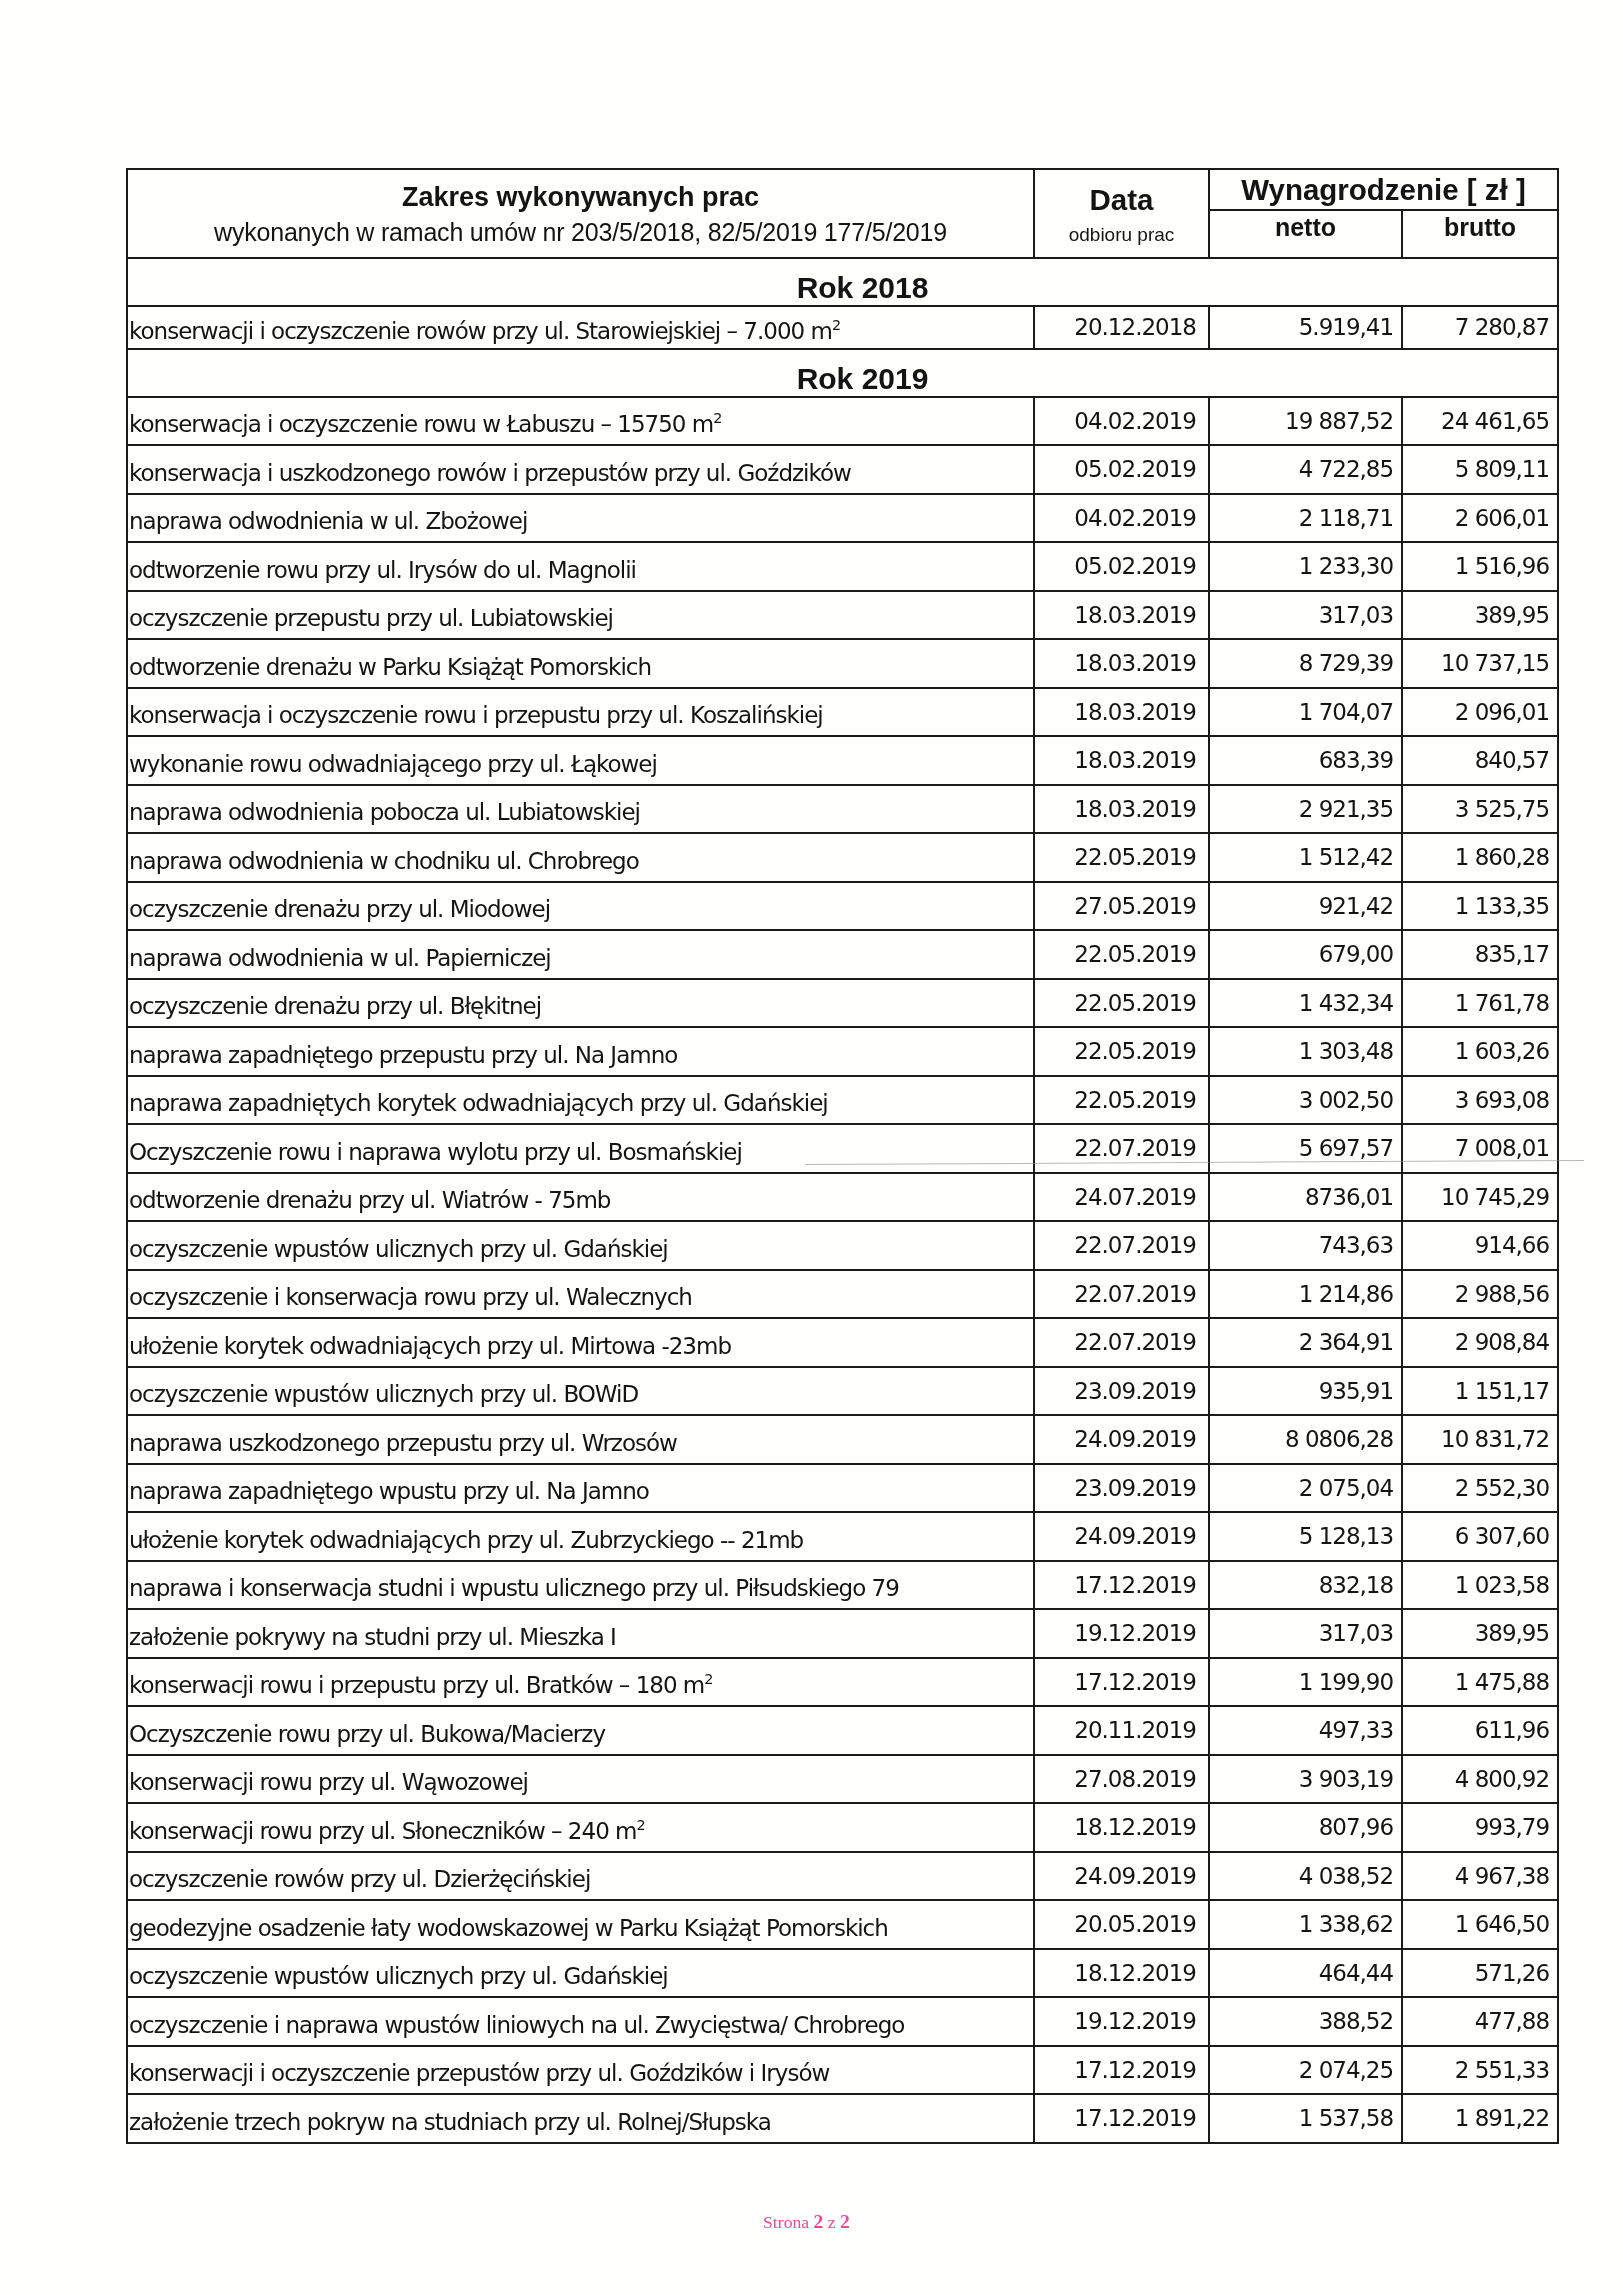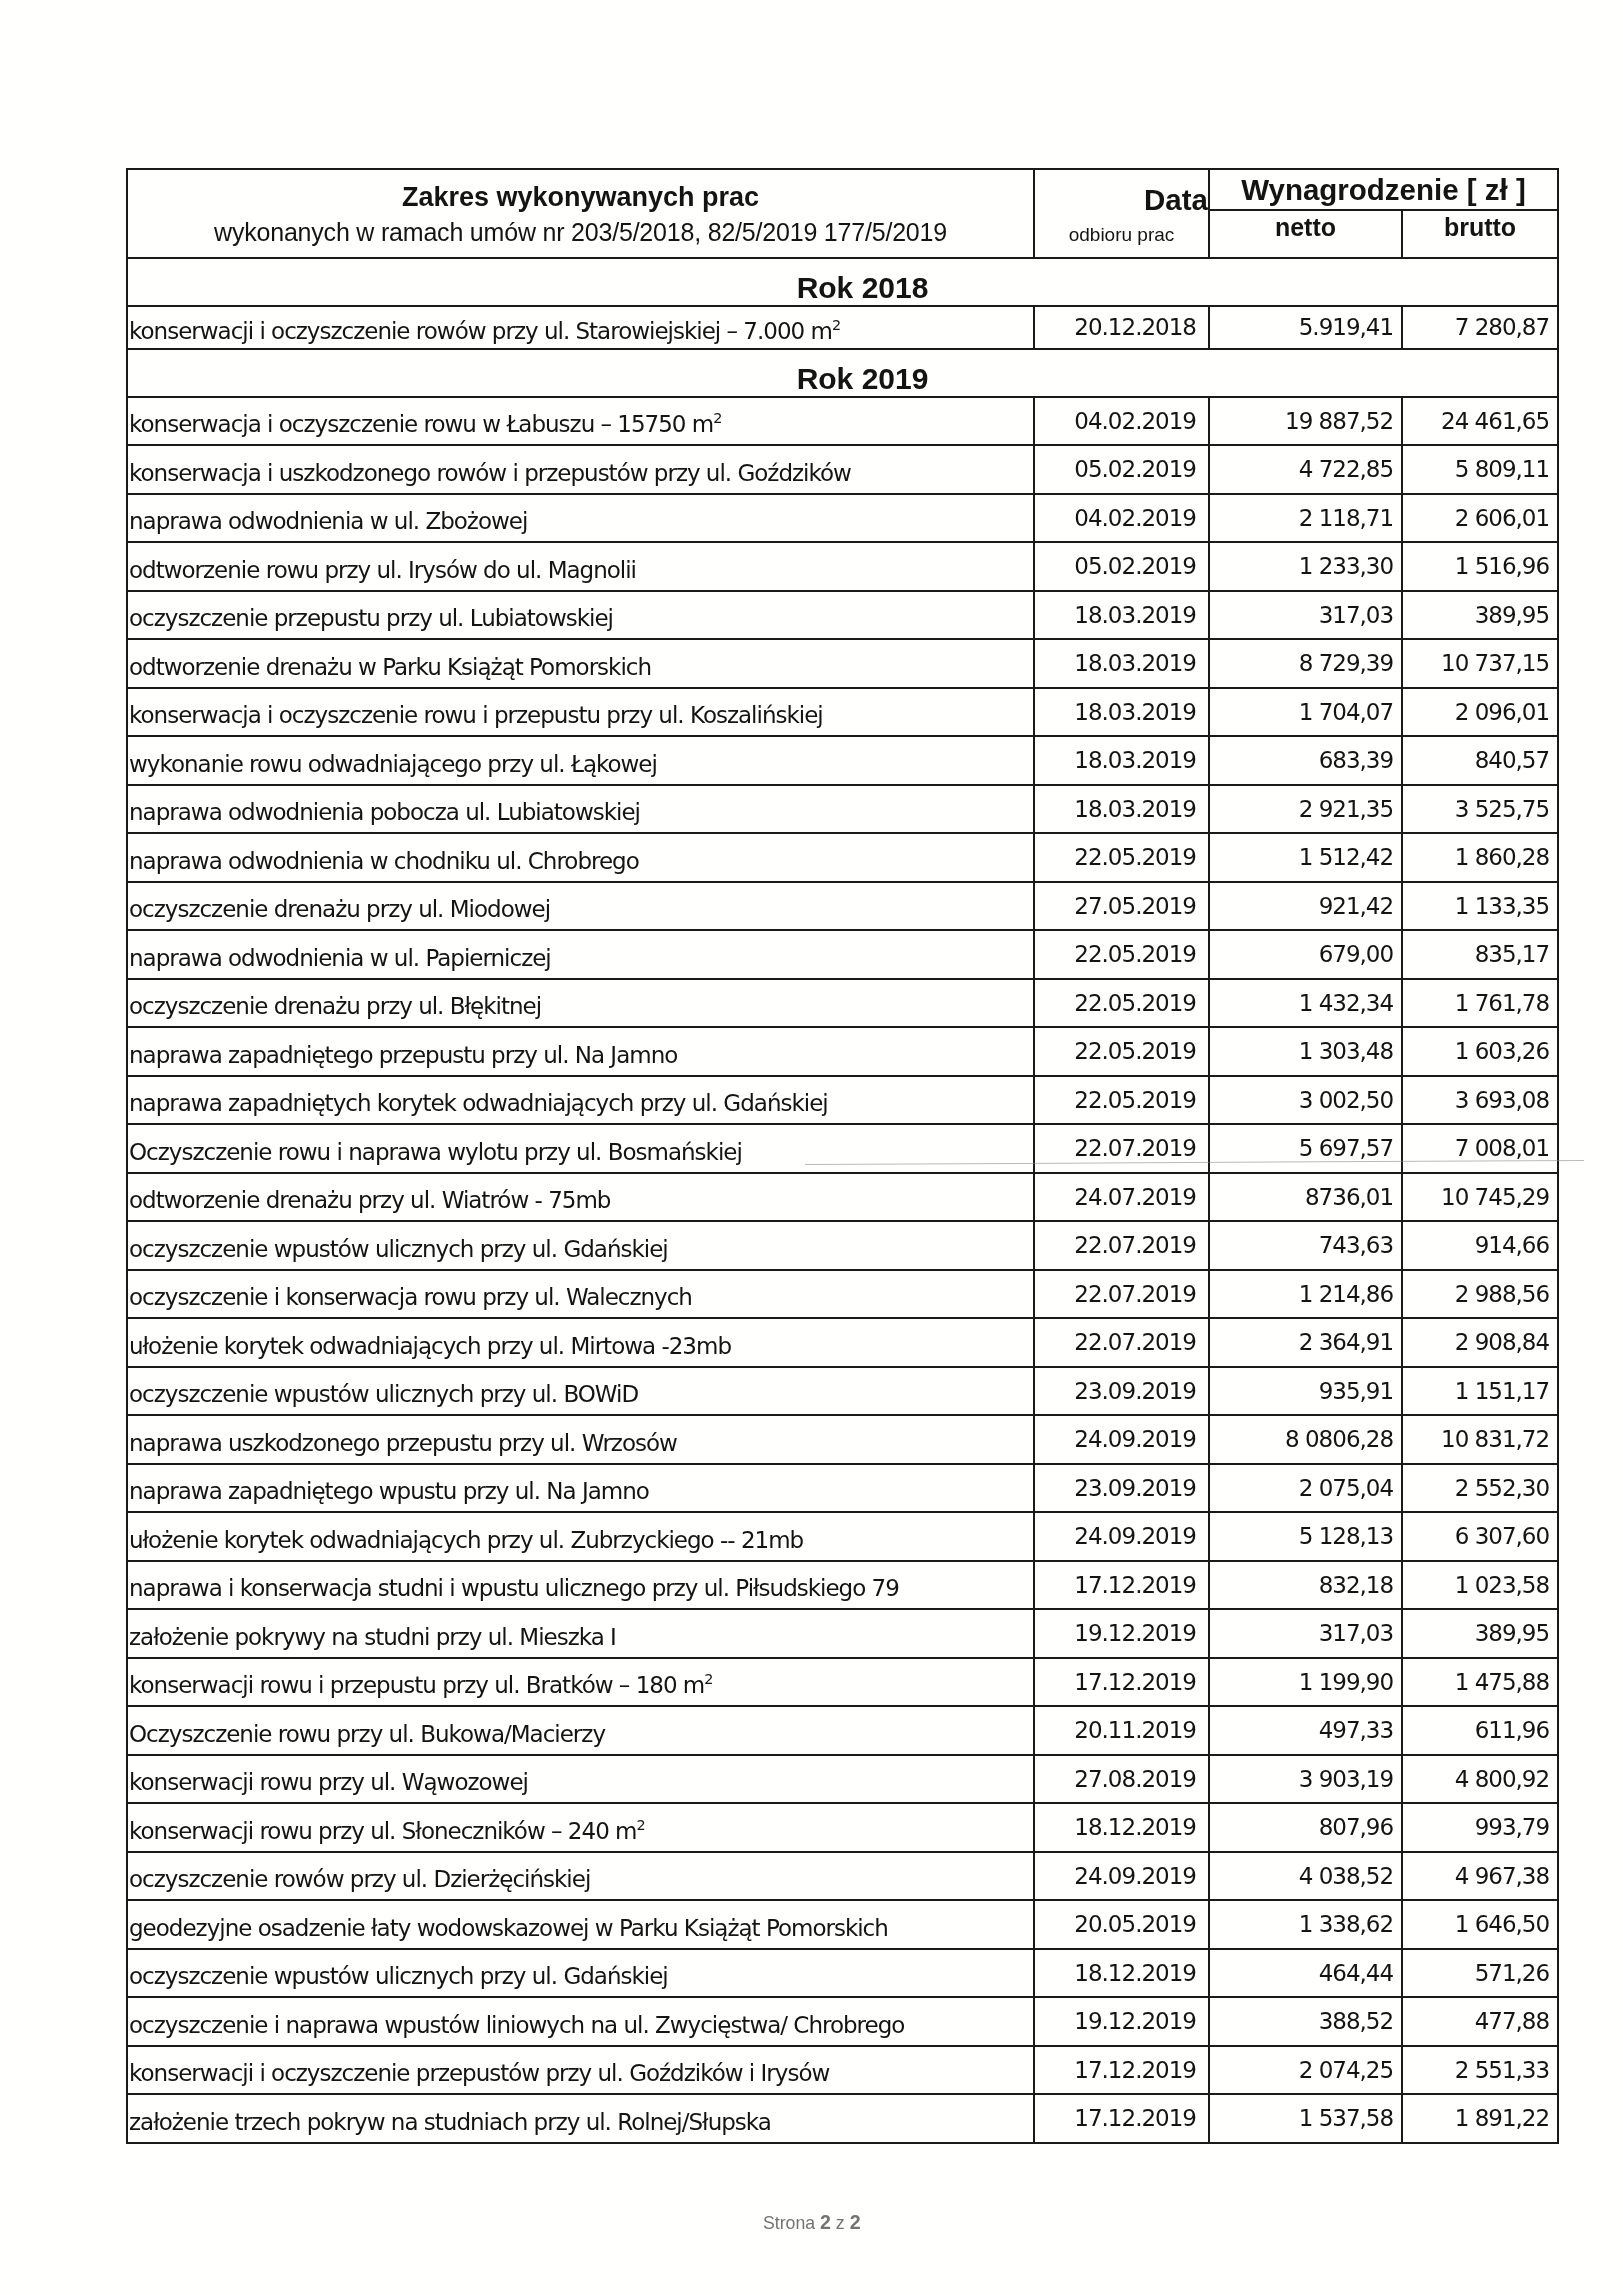--- a/index.html
+++ b/index.html
@@ -32,21 +32,21 @@
       display: block; line-height: 37px; margin-top: 5.2px;
     }
     .hdr-sub {
       font-family: "Liberation Sans", sans-serif;
       font-size: 25px; text-align: center; display: block;
       line-height: 33px; margin-bottom: 3.9px;
       letter-spacing: -0.2px;
     }
     .hdr-data-title {
       font-family: "Liberation Sans", sans-serif;
-      font-weight: bold; font-size: 29.5px; text-align: right;
+      font-weight: bold; font-size: 29.5px; text-align: center;
       display: block; line-height: 37px; margin-top: 5.2px;
     }
     .hdr-data-sub {
       font-family: "Liberation Sans", sans-serif;
       font-size: 19px; text-align: center; display: block;
       line-height: 33px;
     }
     .hdr-wyn {
       font-family: "Liberation Sans", sans-serif;
       font-weight: bold; font-size: 29.5px; text-align: center;
@@ -75,22 +75,22 @@
     }
     .data-row td.desc { padding-left: 1px; padding-top: 6.5px; }
     .data-row td.date { text-align: right; padding-right: 12px; }
     .data-row td.num { text-align: right; padding-right: 7.9px; }
     .data-row.first td { height: 34px; }
     sup { font-size: 14.4px; line-height: 0; }
 
     .footer {
       position: absolute;
       left: 763px; top: 2211px;
-      font-family: Liberation Sans, sans-serif;
-      font-size: 17.7px; color: #737373;
+      font-family: Liberation Serif, serif;
+      font-size: 17.7px; color: #ec4899;
     }
     .footer b { font-weight: bold; font-size: 19.6px; }
     .scan-mark {
       position: absolute; height: 1.3px; background: #8a8a8a; opacity: 0.6;
     }
   </style>
 </head>
 <body>
 
 <table class="doc-table">

